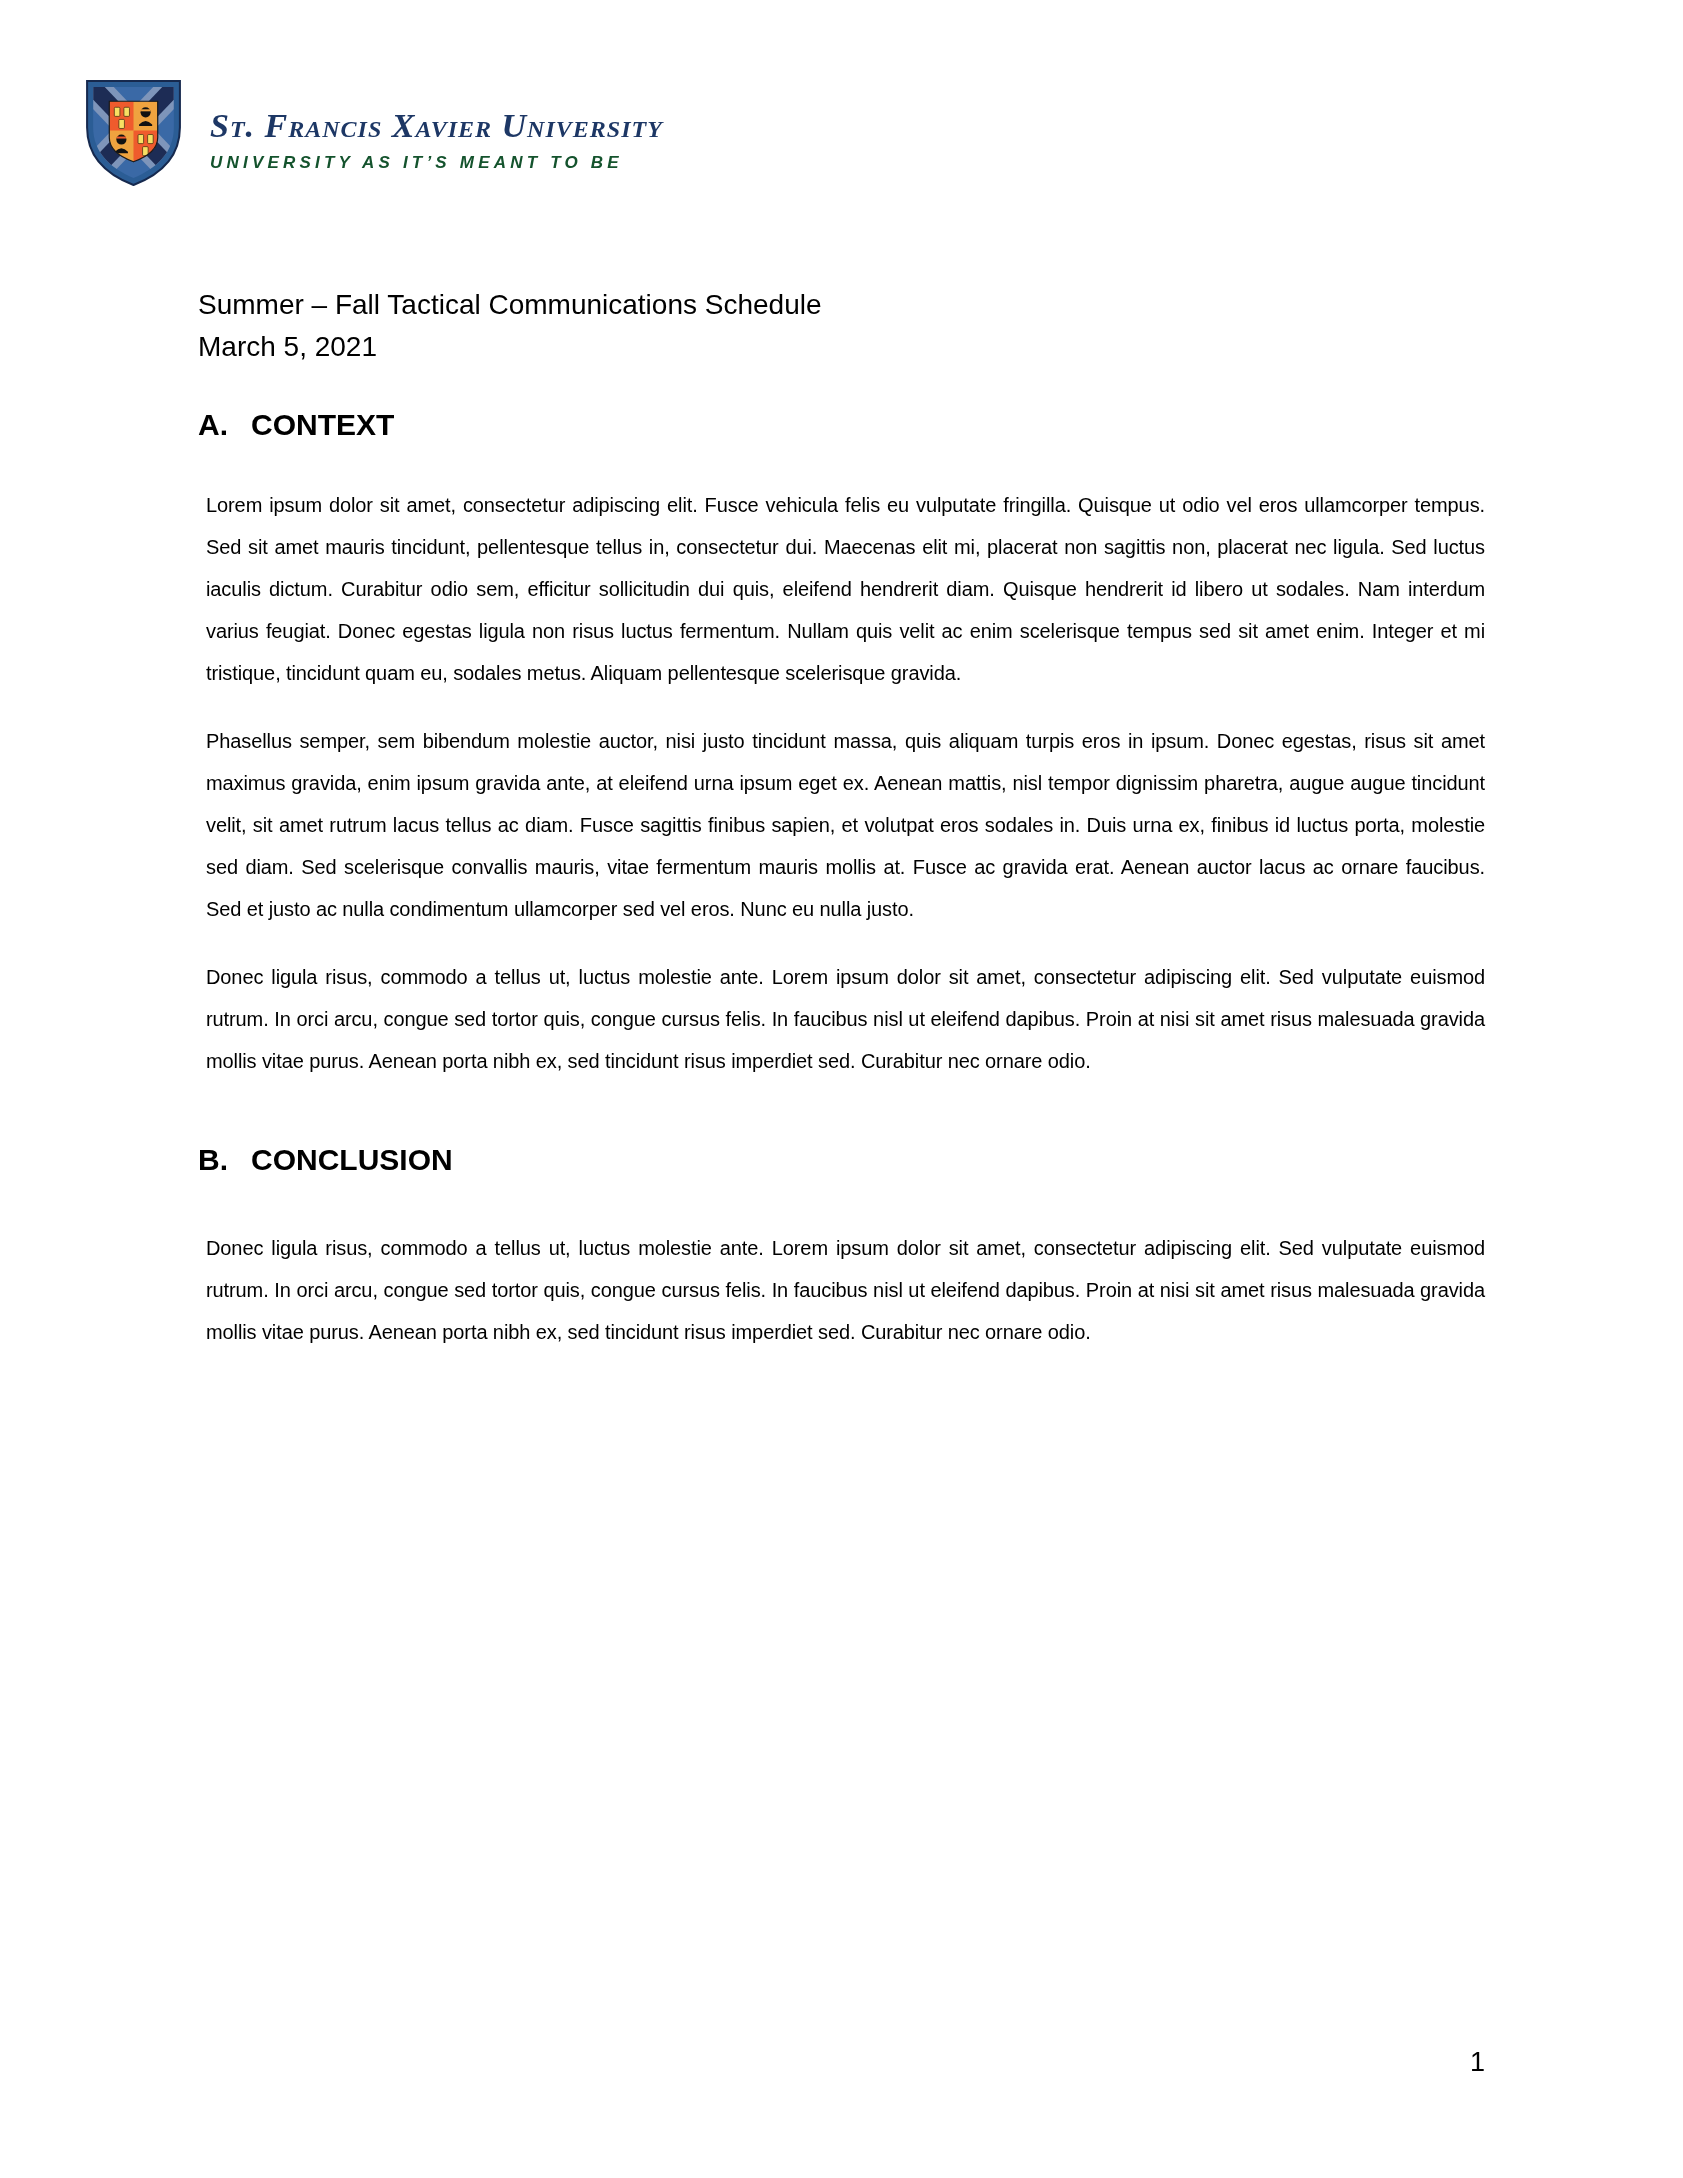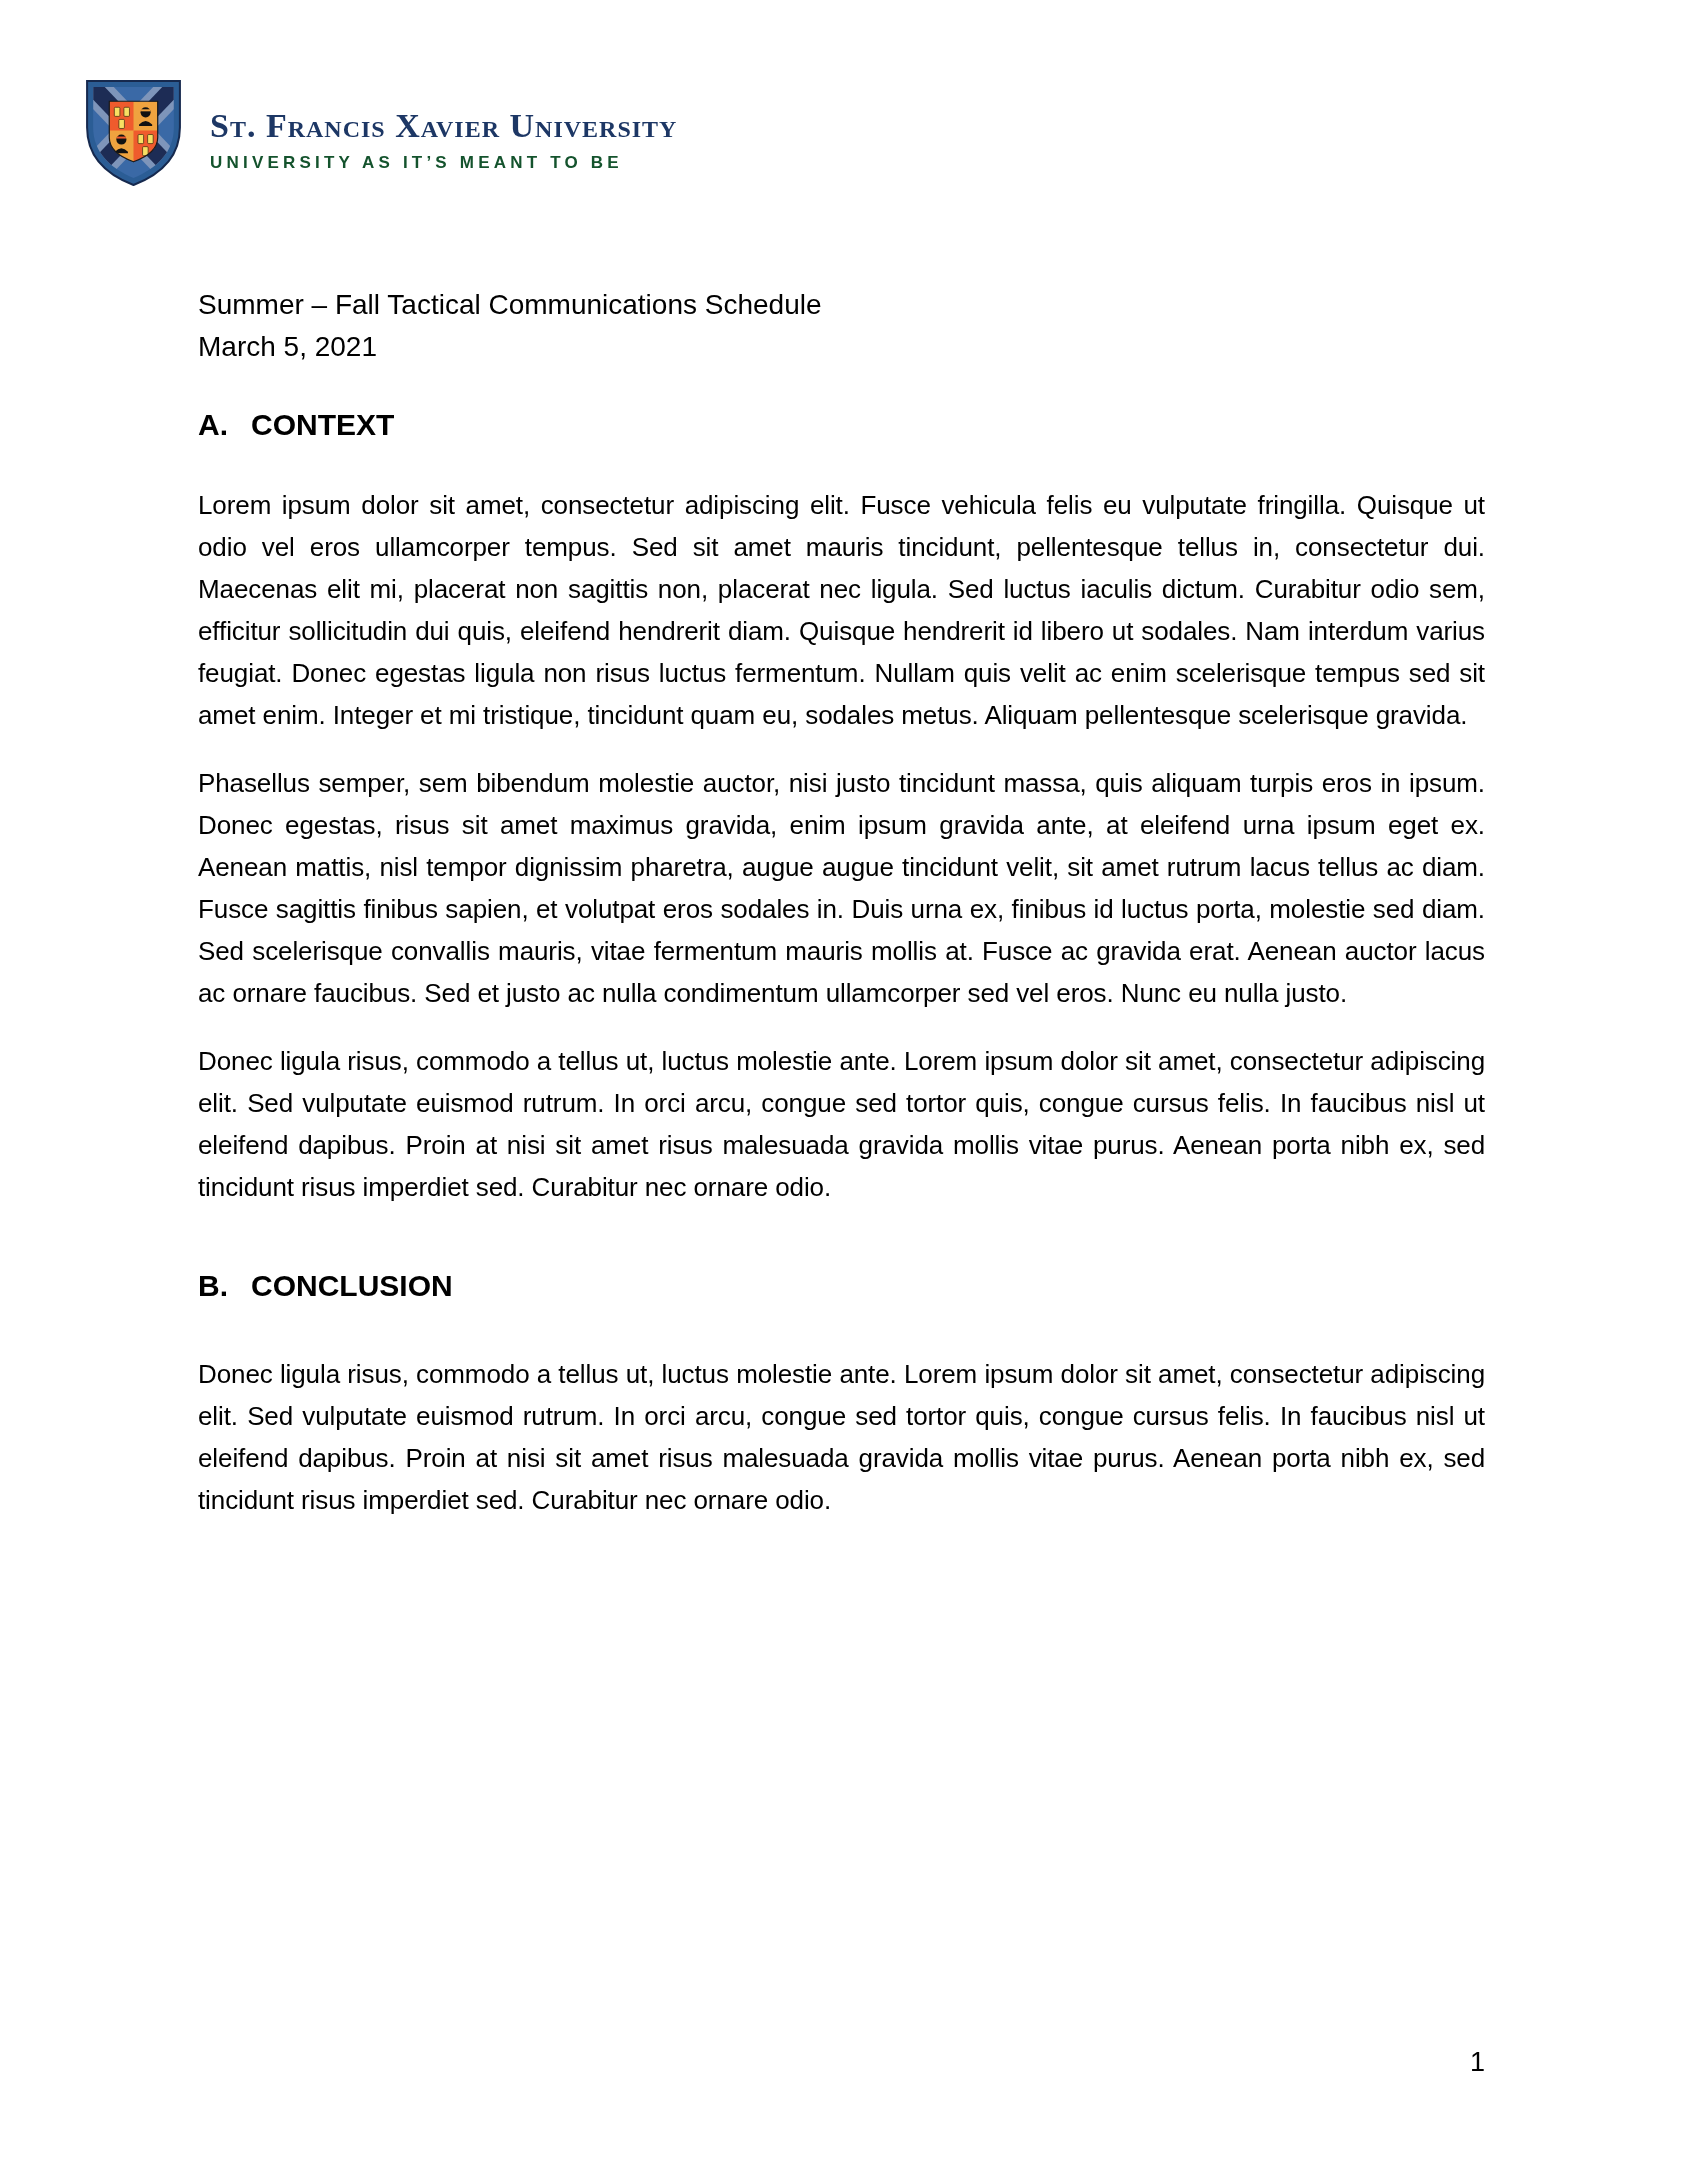--- a/index.html
+++ b/index.html
@@ -10,21 +10,21 @@
     font-family:"Liberation Sans", sans-serif;
     color:#000;
     overflow:hidden;
   }
   
   .logo-row{
     position:absolute;left:79px;top:75px;
     display:flex;align-items:flex-start;
   }
   .shield{width:109px;height:113px;display:block;}
-  .logo-text{margin-left:22px;padding-top:34px;}
+  .logo-text{margin-left:22px;padding-top:34px;font-style:italic;}
   .wordmark{
     font-family:"Liberation Serif", serif;
     font-variant:small-caps;
     font-weight:600;
     font-size:34px;
     line-height:34px;
     letter-spacing:1px;
     color:#1d3765;
     white-space:nowrap;
   }
@@ -50,22 +50,22 @@
   .sec-heading{
     display:flex;
     font-size:30px;
     font-weight:bold;
     line-height:42px;
     margin:36px 0 38px 0;
   }
   .sec-heading.sec-b{margin:57px 0 46px 0;}
   .sec-letter{width:53px;flex:0 0 53px;}
   .body-par{
-    margin:0 0 26px 0;
-    font-size:26px;
+    margin:0 0 26px 8px;
+    font-size:20px;
     line-height:42px;
     text-align:justify;
     letter-spacing:-0.1px;
   }
   .page-number{
     position:absolute;
     top:2047px;right:198px;
     font-size:27px;
     line-height:30px;
   }

